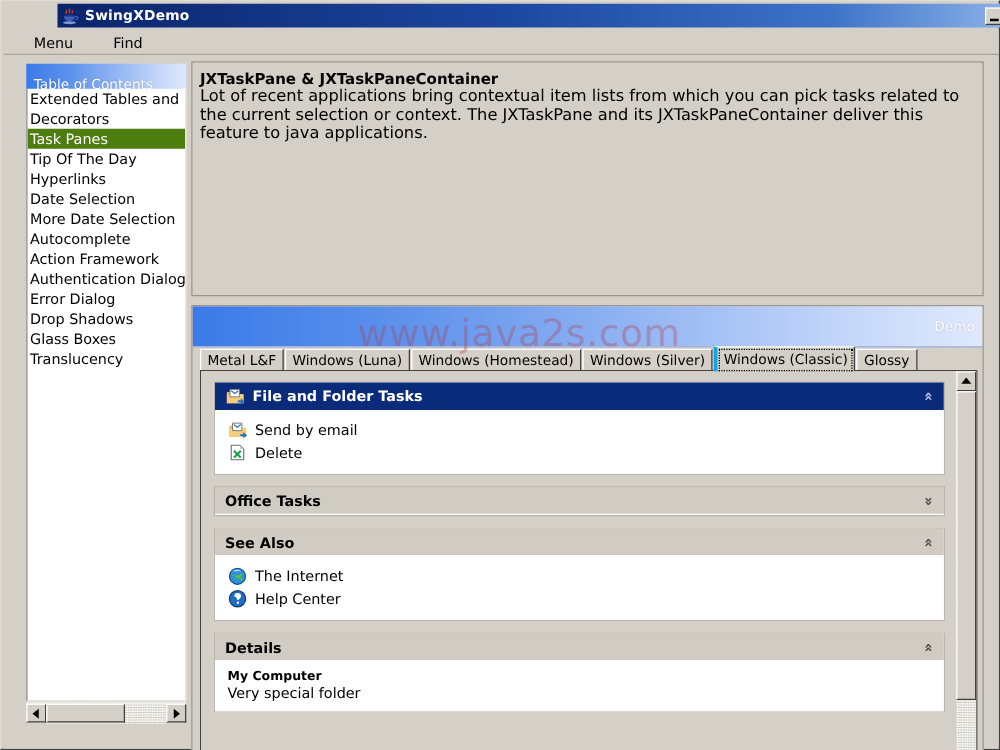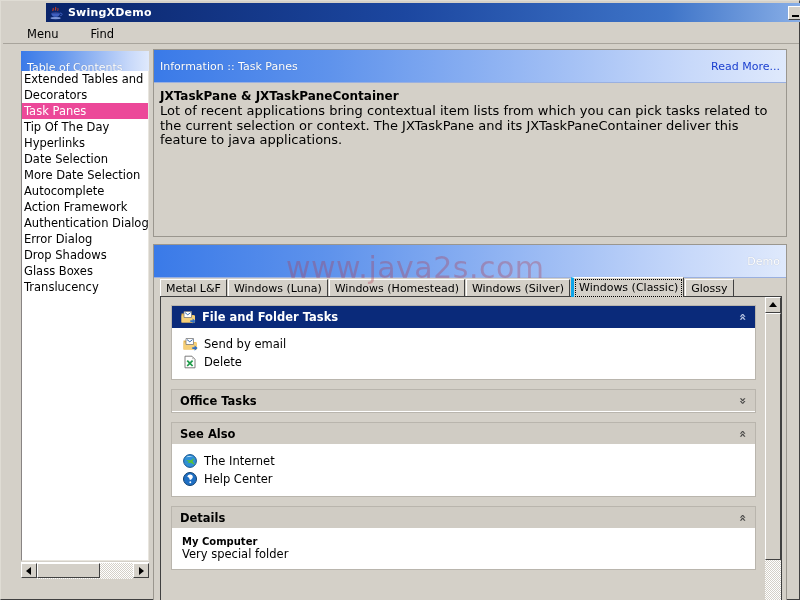--- a/index.html
+++ b/index.html
@@ -92,21 +92,21 @@
     position:absolute; left:0; top:20px; width:128px; height:490px;
     background:#fff; overflow:hidden;
     border-left:1px solid #888483; border-right:1px solid #e8e5de;
     border-bottom:1px solid #e8e5de;
   }
   .toc-row {
     font-size:11.5px; color:#000; line-height:16px; height:16px;
     padding:0 2px; white-space:nowrap; overflow:hidden;
     font-family:"DejaVu Sans","Liberation Sans",sans-serif;
   }
-  .toc-row.sel { background:#ec4899; color:#fff; }
+  .toc-row.sel { background:#4d7c0f; color:#fff; }
 
   
   #toc-hscroll {
     position:absolute; left:0; top:511px; width:128px; height:17px;
     background:#d4d0c8; display:flex; align-items:stretch;
     border-top:1px solid #fff;
   }
   .sb-btn {
     width:16px; height:15px; background:#d4d0c8;
     border-top:1px solid #fff; border-left:1px solid #fff;
@@ -297,24 +297,20 @@
         <span class="sb-track">
           <span class="sb-thumb" style="left:0; width:66%;"></span>
         </span>
         <span class="sb-btn">
             <i class="arr r"></i>
           </span>
       </div>
     </div>
 
     <div id="info">
-      <div class="gradhdr">
-        <span class="htxt">Information :: Task Panes</span>
-        <a class="hlink" href="#">Read More...</a>
-      </div>
       <div id="info-body">
         <div id="info-title">JXTaskPane &amp; JXTaskPaneContainer</div>
         <div id="info-text">Lot of recent applications bring contextual item lists from which you can pick tasks related to the current selection or context. The JXTaskPane and its JXTaskPaneContainer deliver this feature to java applications.</div>
       </div>
     </div>
 
     <div id="demo">
       <div class="gradhdr">
         <span class="htxt">Demo</span>
       </div>

